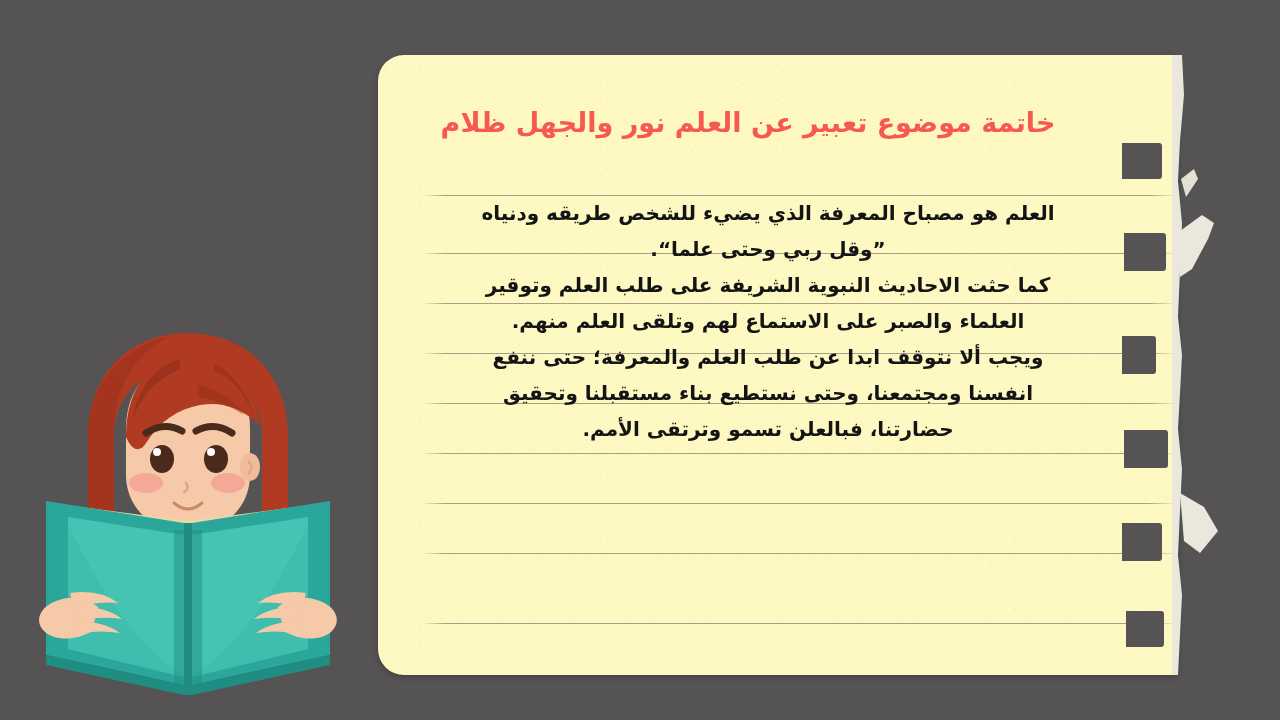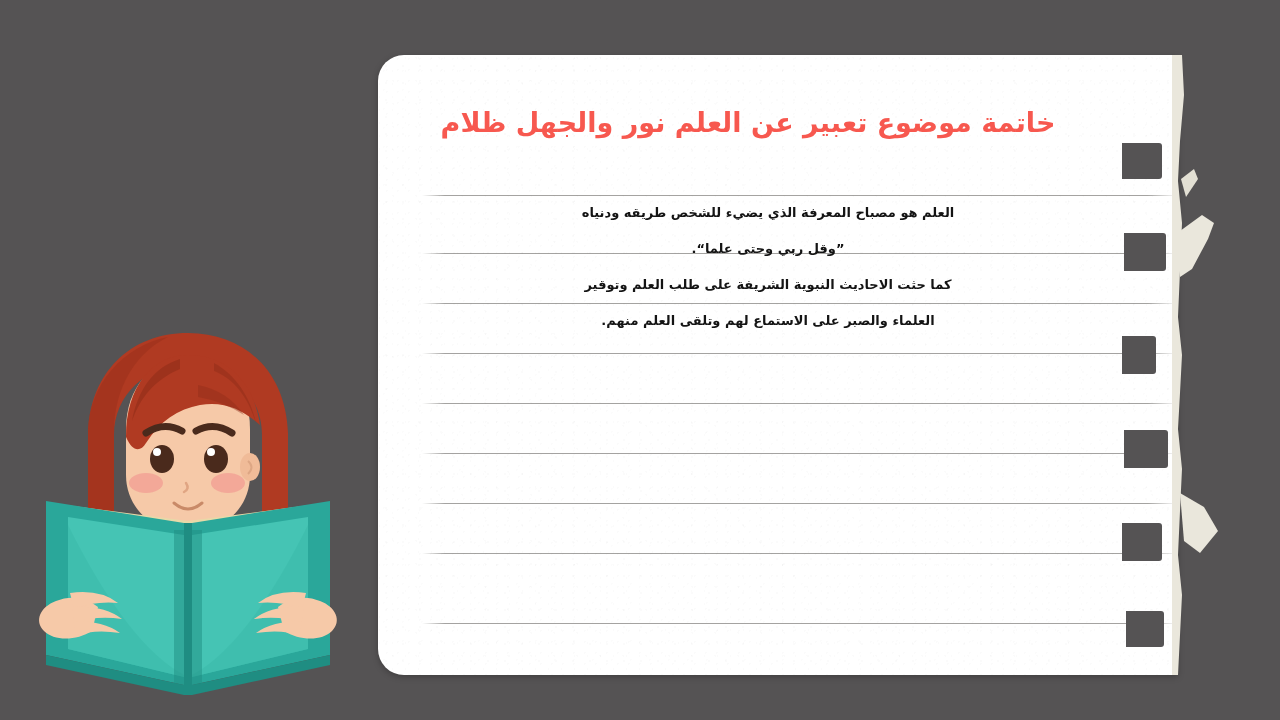--- a/index.html
+++ b/index.html
@@ -21,21 +21,21 @@
     background: #555354;
   }
 
   
   #paper-sheet {
     position: absolute;
     left: 378px;
     top: 55px;
     width: 800px;
     height: 620px;
-    background: #ffffff;
+    background: #fef9c3;
     border-radius: 26px 4px 4px 26px;
     box-shadow: 0 2px 6px rgba(0,0,0,0.25);
   }
   
   #paper-grain {
     position: absolute;
     inset: 0;
     border-radius: 26px 4px 4px 26px;
     opacity: 0.55;
     background-image:
@@ -97,21 +97,21 @@
 
   
   #doc-body {
     position: absolute;
     left: 40px;
     top: 140px;
     width: 700px;
     direction: rtl;
     text-align: center;
     color: #141414;
-    font-size: 13px;
+    font-size: 20px;
     font-weight: bold;
     line-height: 36px;
   }
   .para {
     margin: 0;
     padding: 0;
   }
   .para-line {
     display: block;
     white-space: nowrap;
@@ -154,20 +154,25 @@
       <div class="para">
         <span class="para-line">العلم هو مصباح المعرفة الذي يضيء للشخص طريقه ودنياه</span>
         <span class="para-line">”وقل ربي وحتى علما“.</span>
       </div>
 
       <div class="para">
         <span class="para-line">كما حثت الاحاديث النبوية الشريفة على طلب العلم وتوقير</span>
         <span class="para-line">العلماء والصبر على الاستماع لهم وتلقى العلم منهم.</span>
       </div>
 
+      <div class="para">
+        <span class="para-line">ويجب ألا نتوقف ابدا عن طلب العلم والمعرفة؛ حتى ننفع</span>
+        <span class="para-line">انفسنا ومجتمعنا، وحتى نستطيع بناء مستقبلنا وتحقيق</span>
+        <span class="para-line">حضارتنا، فبالعلن تسمو وترتقى الأمم.</span>
+      </div>
 
     </div>
 
     <div id="torn-edge">
 
       <div class="perf-notch" style="left:0px;  top:88px;  width:40px; height:36px; border-radius:0 3px 3px 0;"></div>
       <div class="perf-notch" style="left:2px;  top:178px; width:42px; height:38px; border-radius:0 3px 3px 0;"></div>
       <div class="perf-notch" style="left:0px;  top:281px; width:34px; height:38px; border-radius:0 3px 3px 0;"></div>
       <div class="perf-notch" style="left:2px;  top:375px; width:44px; height:38px; border-radius:0 3px 3px 0;"></div>
       <div class="perf-notch" style="left:0px;  top:468px; width:40px; height:38px; border-radius:0 3px 3px 0;"></div>

